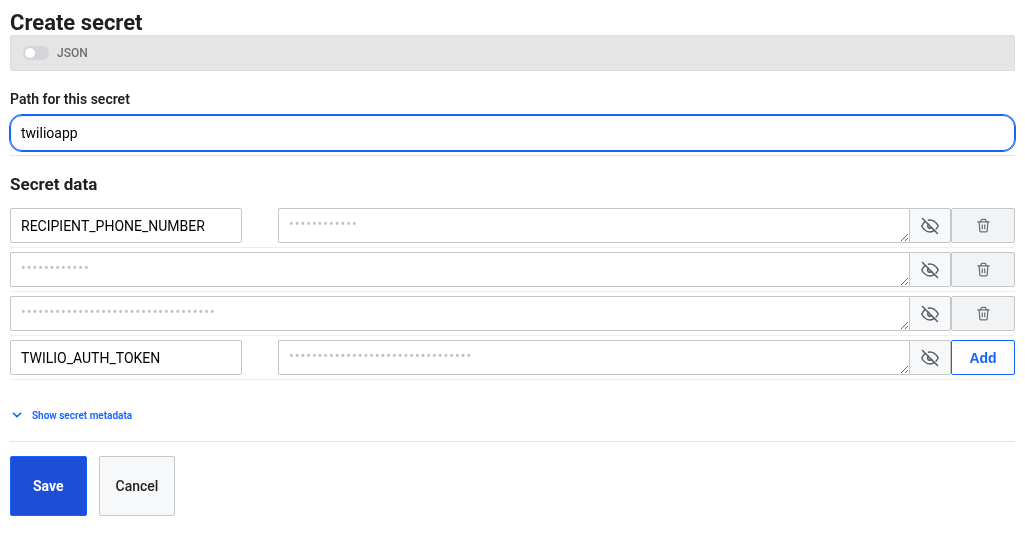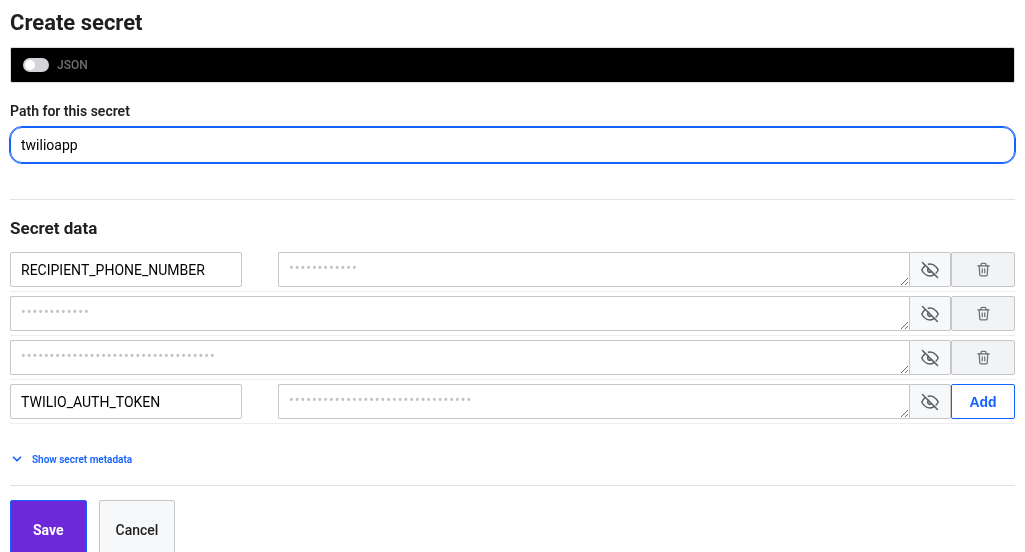--- a/index.html
+++ b/index.html
@@ -10,24 +10,23 @@
     body {
       font-family: -apple-system, BlinkMacSystemFont, "Segoe UI", Roboto, Helvetica, Arial, sans-serif;
       background: #ffffff;
       color: #1f1f1f;
       padding: 10px;
       font-size: 14px;
     }
     .page-title {
       font-size: 22px;
       font-weight: 700;
-      margin-bottom: 12px;
     }
     .json-toggle-bar {
-      background: #000000;
+      background: #e5e5e5;
       border: 1px solid #dcdde0;
       border-radius: 2px;
       padding: 10px 12px;
       display: flex;
       align-items: center;
       gap: 8px;
       margin-bottom: 20px;
     }
     .toggle-switch {
       width: 26px;
@@ -61,21 +60,21 @@
     .path-input {
       width: 100%;
       padding: 9px 10px;
       border: 1px solid #1563ff;
       outline: 1px solid #1563ff;
       border-radius: 12px;
       font-size: 14px;
       font-family: inherit;
     }
     .path-section {
-      padding-bottom: 36px;
+      padding-bottom: 4px;
       border-bottom: 1px solid #e1e2e4;
       margin-bottom: 18px;
     }
     .section-title {
       font-size: 17px;
       font-weight: 700;
       margin-bottom: 14px;
     }
     .secret-data-section {
     }
@@ -171,21 +170,21 @@
       background: none;
       border: none;
       font-family: inherit;
     }
     .actions-row {
       margin-top: 14px;
       display: flex;
       gap: 12px;
     }
     .primary-btn {
-      background: #6d28d9;
+      background: #1d4ed8;
       color: #fff;
       border: 1px solid #1563ff;
       padding: 9px 22px;
       font-weight: 700;
       font-size: 14px;
       border-radius: 2px;
       cursor: pointer;
       font-family: inherit;
     }
     .secondary-btn {

